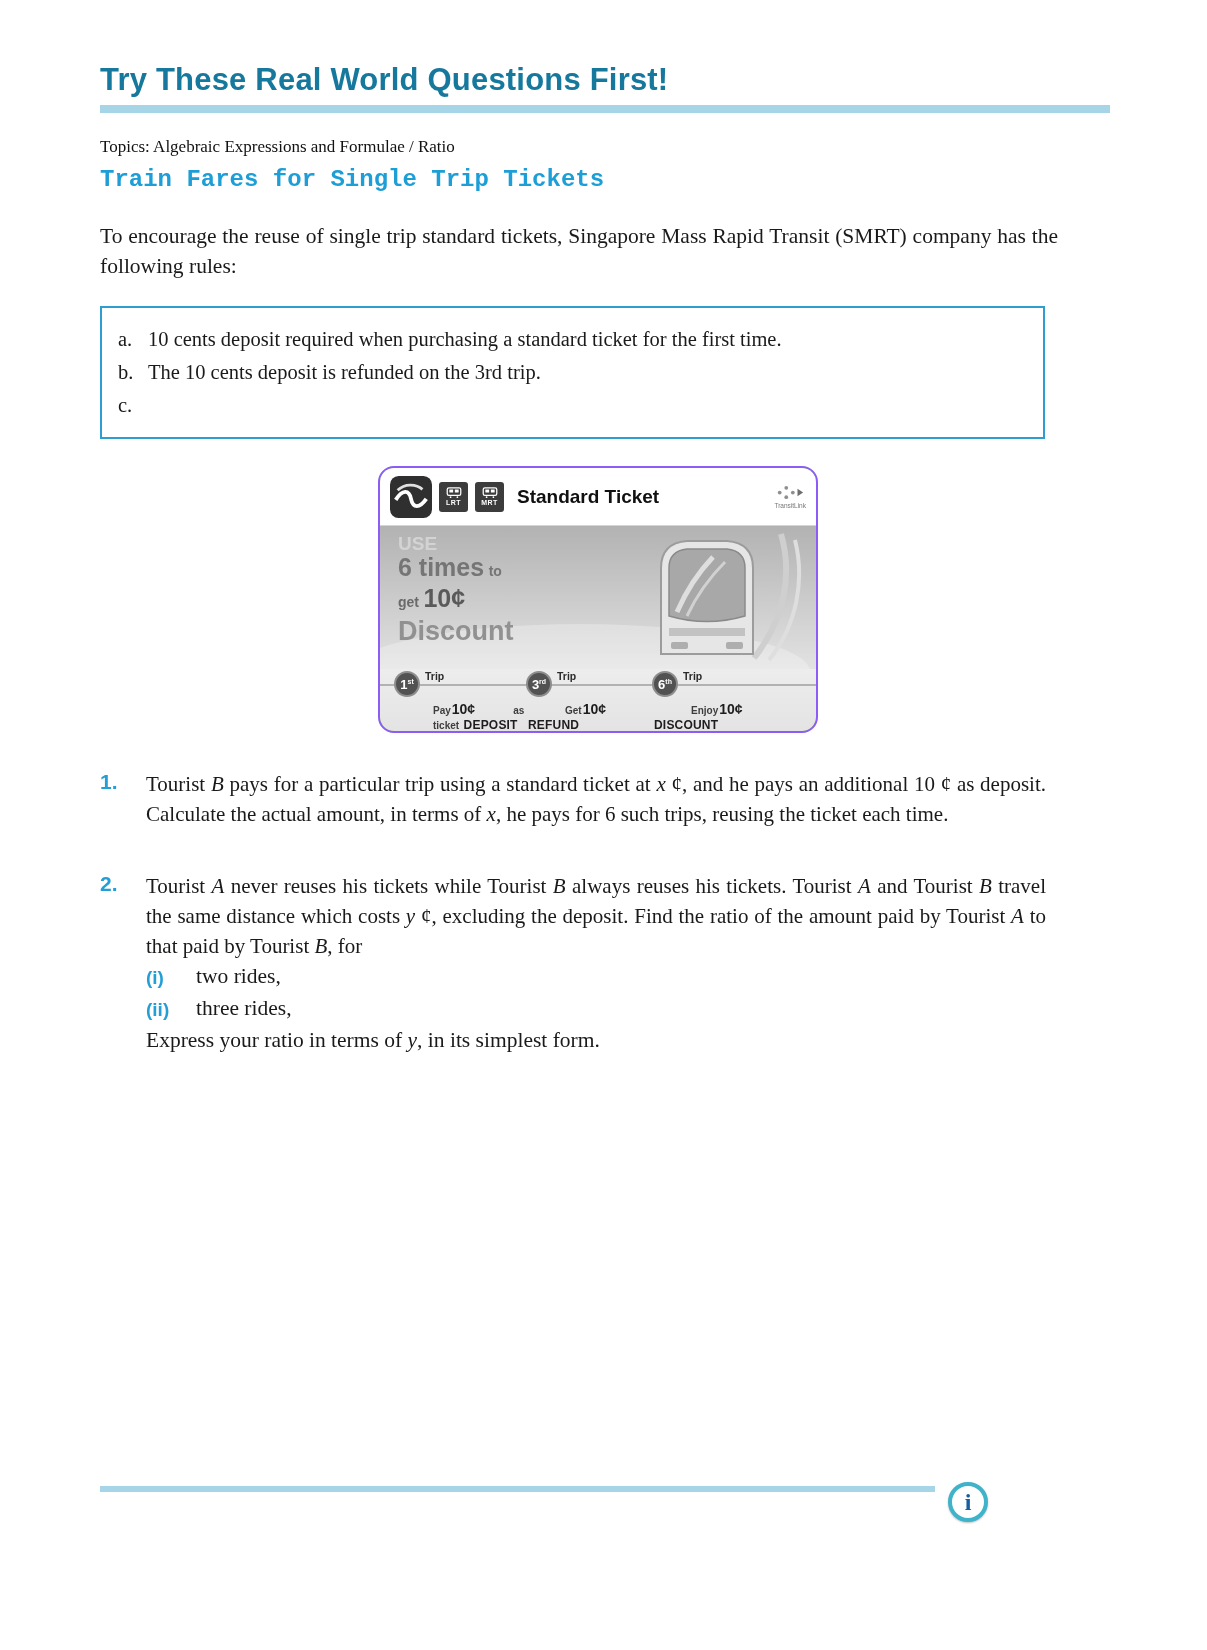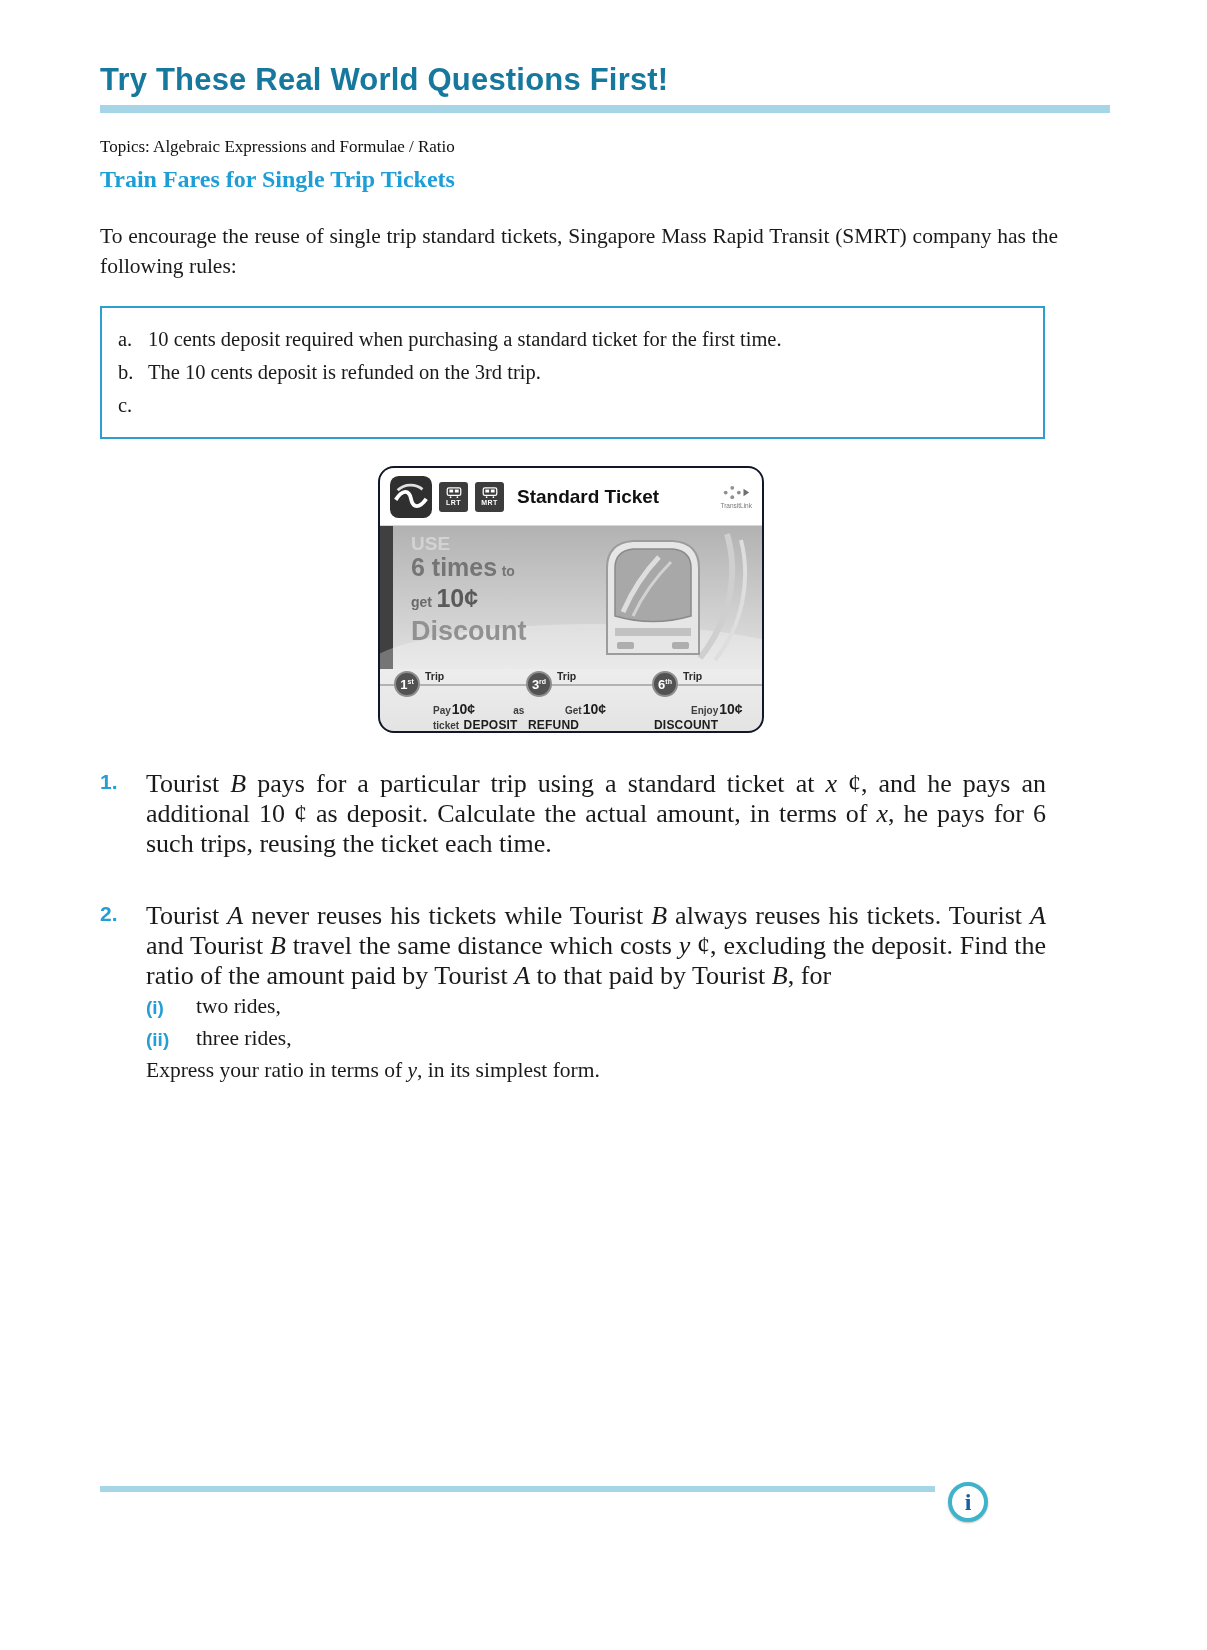--- a/index.html
+++ b/index.html
@@ -12,34 +12,34 @@
   .content { padding:62px 51px 0 100px; }
 
   
   .title {
     font-family:"Liberation Sans", sans-serif; font-weight:bold;
     font-size:31px; color:#15789c; letter-spacing:0.2px;
   }
   .title-bar { width:1010px; height:8px; background:#a7d5e8; margin-top:7px; }
   .topics { margin-top:24px; font-size:17px; color:#111; }
   .section-title {
-    margin-top:9px; font-family:Liberation Serif, serif; font-weight:bold;
+    margin-top:9px; font-family:Liberation Mono, monospace; font-weight:bold;
     font-size:24px; color:#1d9ed6;
   }
   .intro { margin-top:28px; width:958px; font-size:21.5px; line-height:30px; text-align:justify; }
 
   
   .rules-box { margin-top:25px; width:945px; border:2px solid #2d9ecf; padding:15px 14px 15px 12px; }
   .rule { display:flex; font-size:20.5px; line-height:33px; }
   .rule-label { width:34px; flex:0 0 34px; text-align:left; padding-left:4px; }
 
   
   .ticket {
-    position:relative; width:386px; height:267px; margin:27px 0 0 278px;
-    border:2px solid #0f172a; border-radius:16px; overflow:hidden; background:#404040;
+    position:relative; width:440px; height:267px; margin:27px 0 0 278px;
+    border:2px solid #8b5cf6; border-radius:16px; overflow:hidden; background:#4d7c0f;
   }
   .ticket-header {
     height:58px; background:#ffffff; display:flex; align-items:center;
     padding:0 10px; gap:7px; border-bottom:1px solid #d5d5d5;
   }
   .smrt-logo { width:42px; height:42px; flex:0 0 42px; }
   .mini-box {
     width:29px; height:30px; flex:0 0 29px; background:#3c3c3c; border-radius:3px;
     display:flex; flex-direction:column; align-items:center; justify-content:center; gap:1px;
   }
@@ -50,21 +50,20 @@
   .ticket-title {
     font-family:"Liberation Sans", sans-serif; font-weight:bold; font-size:19px;
     color:#101010; margin-left:6px; flex:1 1 auto;
   }
   .transitlink { display:flex; flex-direction:column; align-items:center; gap:1px; }
   .tl-text { font-family:"Liberation Sans", sans-serif; font-size:6.5px; color:#777; }
 
   .ticket-body {
     position:relative; height:143px;
     background:linear-gradient(180deg,#b2b2b2 0%, #cdcdcd 55%, #e2e2e2 100%);
-    margin-left:13px;
   }
   .ticket-body::before {
     content:""; position:absolute; left:-30px; bottom:-50px; width:460px; height:95px;
     background:#ffffff; opacity:.28; border-radius:50%;
   }
   .use-text { position:absolute; left:18px; top:7px; font-family:"Liberation Sans", sans-serif; }
   .use-l1 { font-size:19px; font-weight:bold; color:#d3d3d3; line-height:21px; }
   .use-l2 { line-height:27px; }
   .use-l2 .big { font-size:25px; font-weight:bold; color:#757575; }
   .use-l2 .small { font-size:14px; font-weight:bold; color:#757575;text-align:right; }
@@ -96,21 +95,21 @@
   .m-res { font-size:12px; font-weight:bold; color:#1d1d1d; letter-spacing:.2px; }
 
   
   .question { display:flex; margin-top:36px; }
   .q2 { margin-top:42px; }
   .q-num {
     width:46px; flex:0 0 46px; font-family:"Liberation Sans", sans-serif;
     font-weight:bold; font-size:21px; color:#249fd6; padding-top:1px;
   }
   .q-body { width:900px; }
-  .q-text { font-size:26px; line-height:30px; text-align:justify; }
+  .q-text { font-size:21px; line-height:30px; text-align:justify; }
   .subitem { display:flex; font-size:21.5px; line-height:30px; }
   .sub-marker {
     width:50px; flex:0 0 50px; font-family:"Liberation Sans", sans-serif;
     font-weight:bold; font-size:19px; color:#249fd6; padding-top:2px;
   }
   .closing { font-size:21.5px; line-height:30px; }
 
   
   .footer-bar { position:absolute; left:100px; top:1486px; width:835px; height:6px; background:#a7d5e8; }
   .footer-badge {

